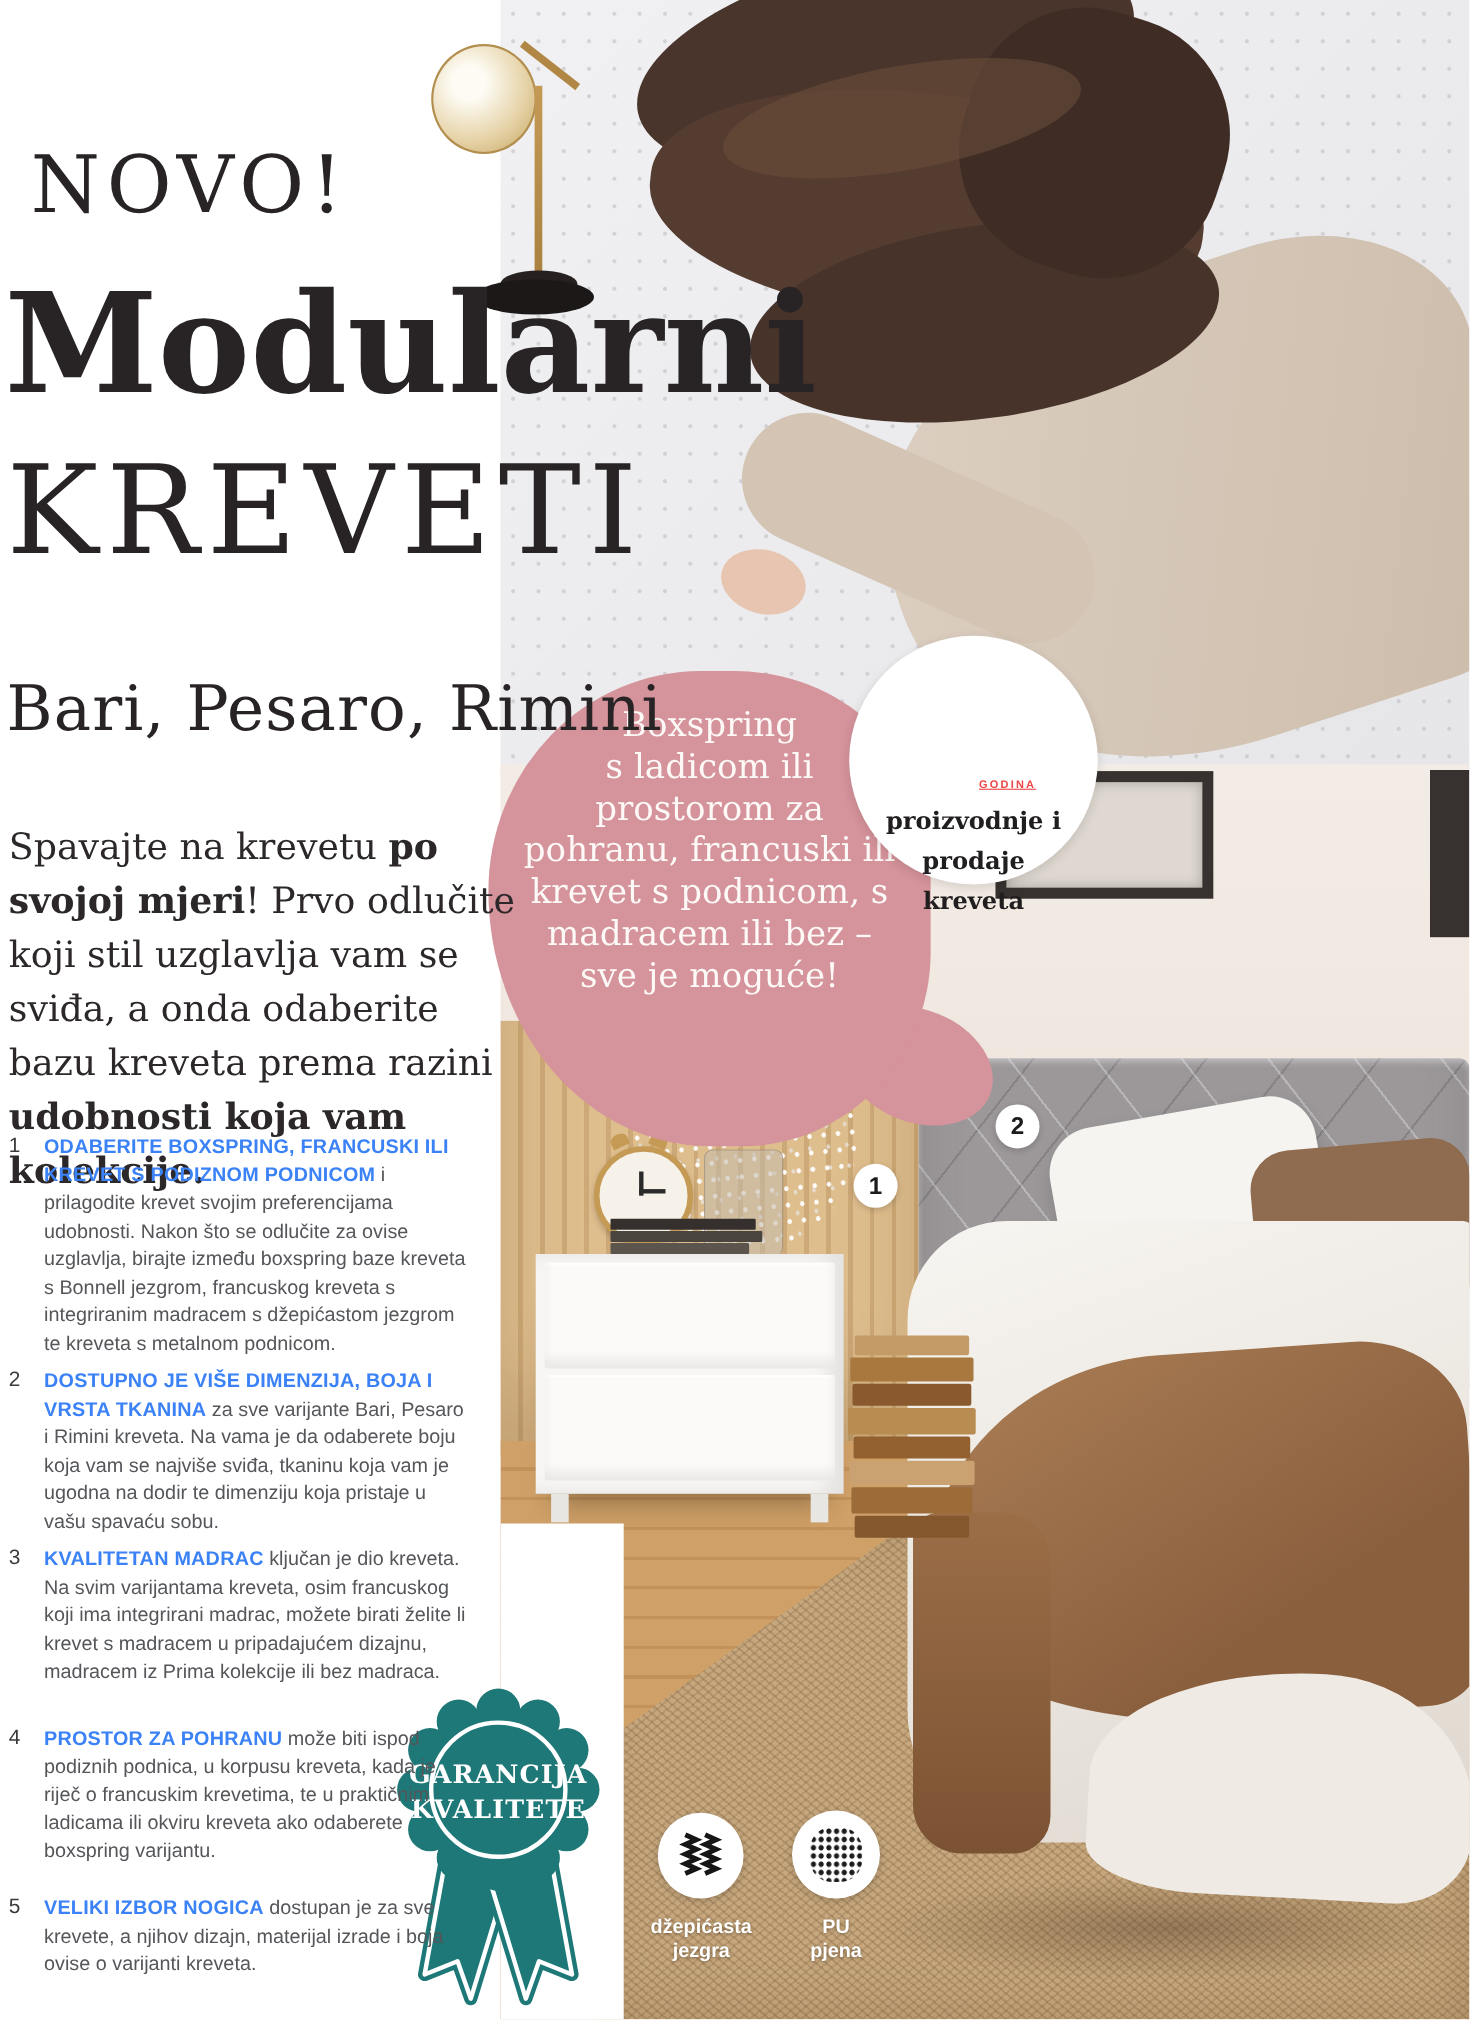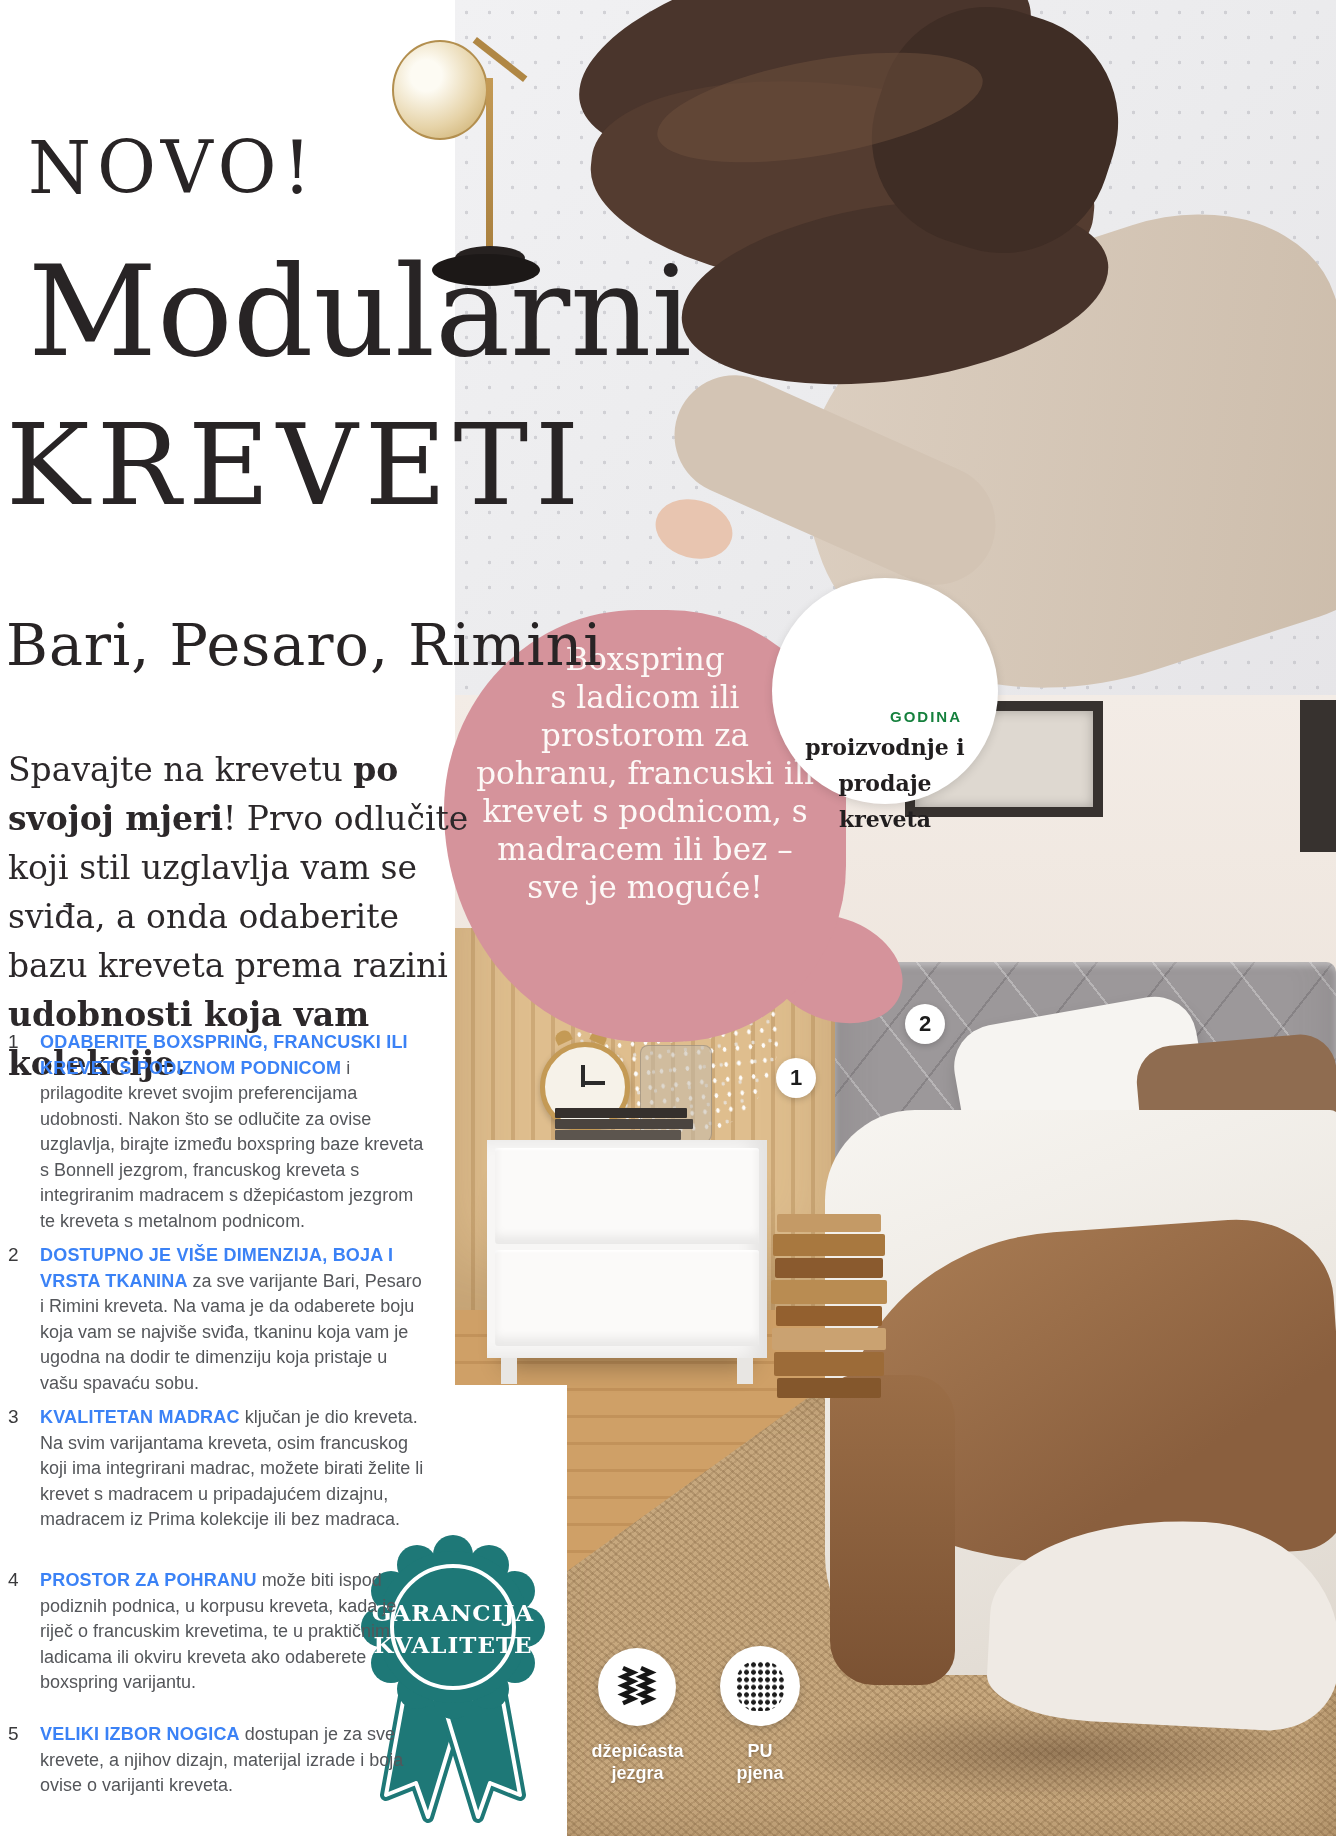--- a/index.html
+++ b/index.html
@@ -3,21 +3,21 @@
 <meta charset="utf-8">
 <style>
   html,body{margin:0;padding:0;background:#ffffff;}
   #page{position:relative;width:1336px;height:1836px;background:#fff;overflow:hidden;
         font-family:"Liberation Sans",sans-serif;}
   .abs{position:absolute;}
 
   
   .hl{color:#282425;font-family:"DejaVu Serif",serif;z-index:40;white-space:nowrap;}
   .hl-novo{left:28px;top:126px;font-size:72px;font-weight:400;letter-spacing:6px;}
-  .hl-mod{left:4px;top:238px;font-size:126px;font-weight:normal;letter-spacing:0px;margin-left:24px;}
+  .hl-mod{left:4px;top:238px;font-size:126px;font-weight:bold;letter-spacing:0px;}
   .hl-krev{left:6px;top:400px;font-size:112px;font-weight:400;letter-spacing:7px;}
   .hl-models{left:6px;top:612px;font-size:57px;font-weight:400;letter-spacing:1px;}
 
   
   .intro{left:8px;top:712px;width:474px;font-family:"DejaVu Serif",serif;font-size:33px;
          line-height:49px;color:#2c282a;z-index:40;}
   .intro b{font-weight:bold;}
 
   
   .item{z-index:40;}
@@ -121,21 +121,21 @@
   .bubble-tail{left:763px;top:918px;width:142px;height:102px;background:#d5939b;border-radius:50%;
                transform:rotate(22deg);z-index:19;}
   .bubble-text{left:444px;top:640px;width:402px;text-align:center;z-index:21;
     font-family:"DejaVu Serif",serif;font-size:31px;line-height:38px;color:#fdf9f7;white-space:pre-line;}
 
   
   .badge30{left:772px;top:578px;width:226px;height:226px;border-radius:50%;background:#ffffff;z-index:25;
            box-shadow:0 3px 10px rgba(0,0,0,.12);}
   .badge30 .n{position:absolute;left:50%;top:12px;transform:translateX(-54%);
      font-family:"DejaVu Sans",sans-serif;font-weight:bold;font-size:112px;letter-spacing:-10px;color:#161314;}
-  .badge30 .u{position:absolute;left:118px;top:130px;font-size:15px;font-weight:bold;letter-spacing:2px;color:#15803d;}
+  .badge30 .u{position:absolute;left:118px;top:130px;font-size:10px;font-weight:bold;letter-spacing:2px;color:#ef4444;text-decoration:underline;}
   .badge30 .c{position:absolute;left:0;top:151px;width:100%;text-align:center;white-space:pre-line;
      font-family:"DejaVu Serif",serif;font-size:22px;line-height:36px;color:#211e1f;font-weight:bold;}
 
   
   .marker{width:40px;height:40px;border-radius:50%;background:#ffffff;z-index:30;
     display:flex;align-items:center;justify-content:center;font-size:22px;font-weight:bold;color:#1c1c1c;
     box-shadow:0 2px 6px rgba(0,0,0,.18);}
   .m1{left:776px;top:1058px;} .m2{left:905px;top:1004px;}
 
   

